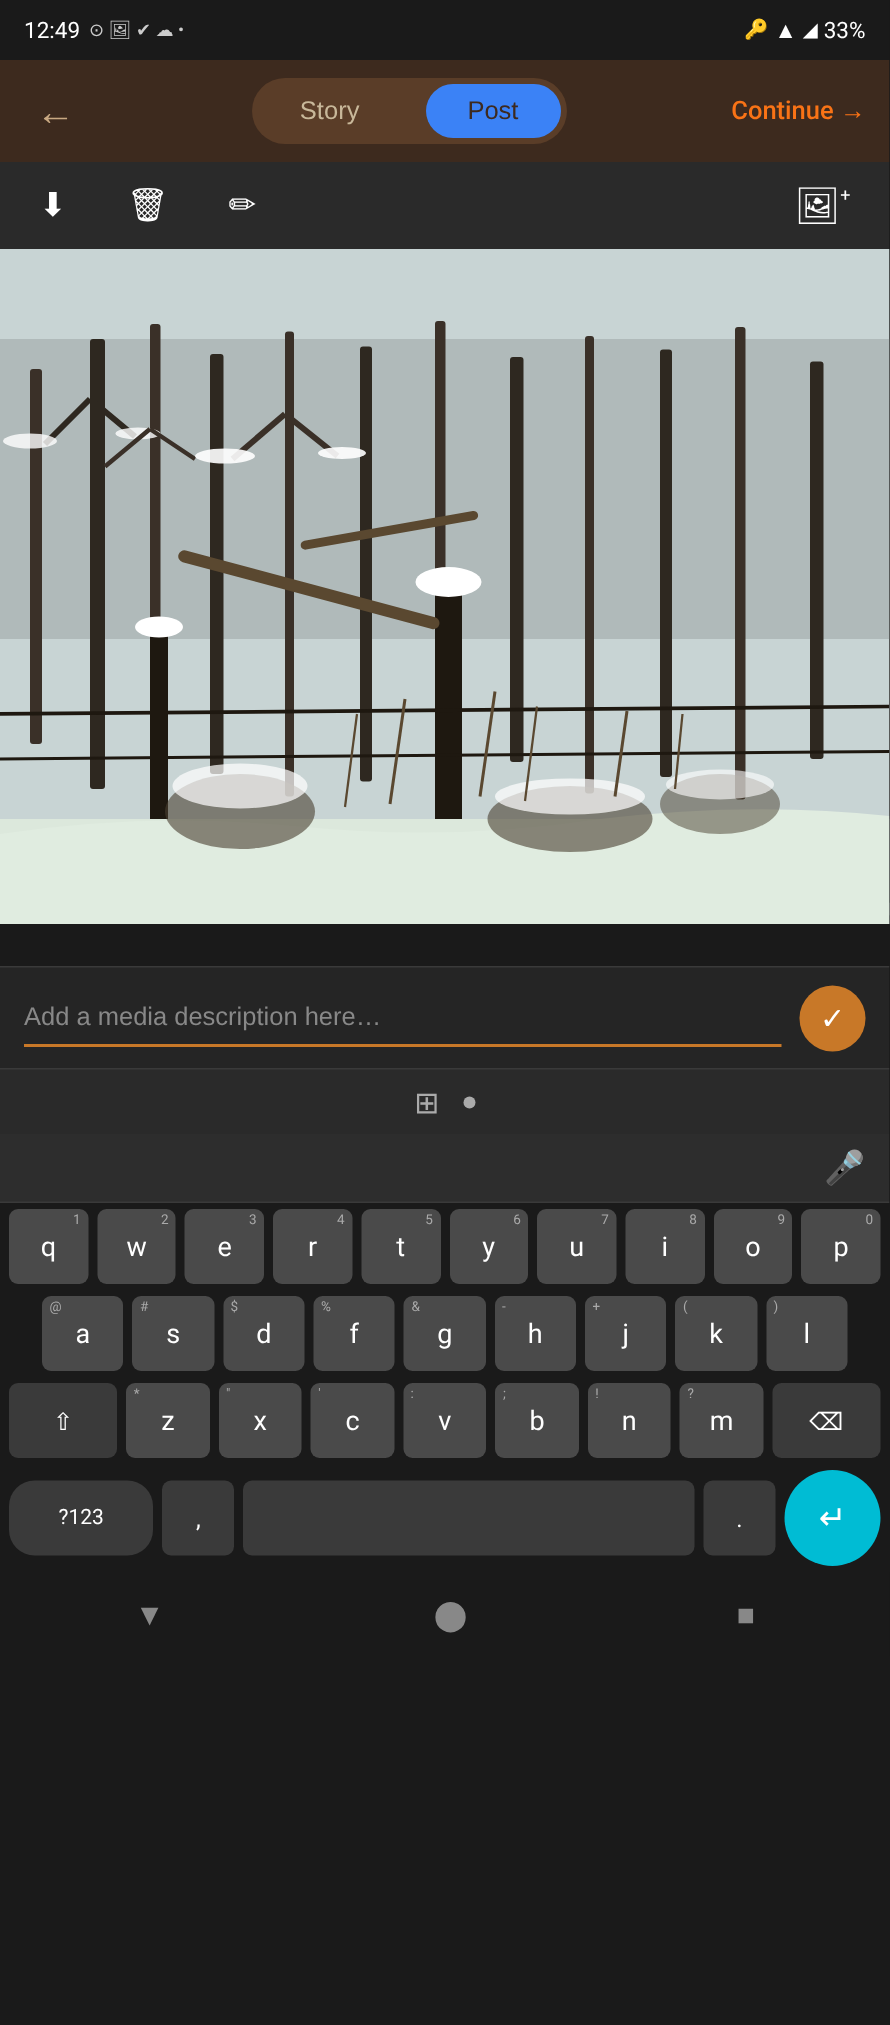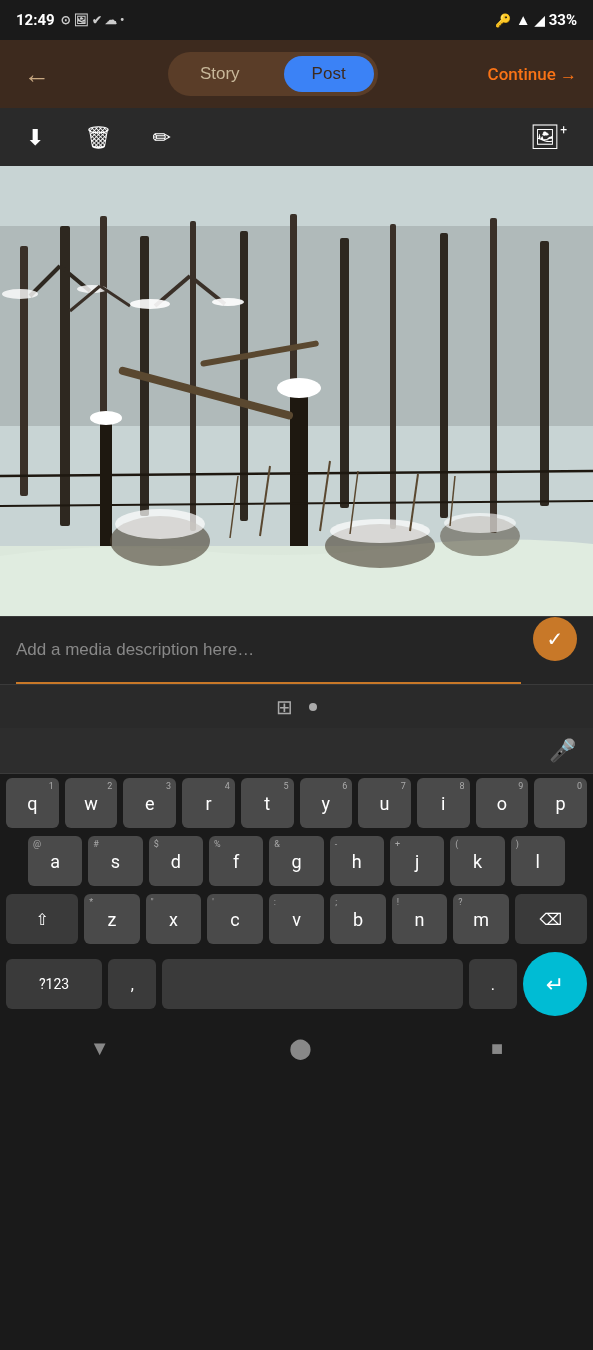--- a/index.html
+++ b/index.html
@@ -15,21 +15,21 @@
     
     .status-bar {
       background: #1a1a1a;
       height: 40px;
       display: flex;
       align-items: center;
       justify-content: space-between;
       padding: 0 16px;
       color: white;
       font-size: 15px;
-      font-weight: 700;
+      font-weight: 400;
     }
     .status-left { display: flex; align-items: center; gap: 6px; }
     .status-right { display: flex; align-items: center; gap: 4px; font-size: 15px; }
 
     
     .top-nav {
       background: #3d2a1e;
       height: 68px;
       display: flex;
       align-items: center;
@@ -102,23 +102,25 @@
       background: linear-gradient(180deg, #b8c8c8 0%, #d0d8d8 20%, #c8d0d0 40%, #e8ece8 60%, #f0f4f0 80%, #e0e8e8 100%);
       position: relative;
       overflow: hidden;
     }
 
     
     .caption-area {
       background: #252525;
       height: 68px;
       display: flex;
+      align-items: center;
       padding: 0 16px;
       gap: 12px;
       border-top: 1px solid #3a3a3a;
+      margin-top: 28px;
     }
     .caption-input {
       flex: 1;
       background: transparent;
       border: none;
       border-bottom: 2px solid #c87828;
       color: #888;
       font-size: 17px;
       padding: 8px 0;
       outline: none;
@@ -202,21 +204,21 @@
       border-radius: 6px;
       display: flex;
       align-items: center;
       justify-content: center;
       cursor: pointer;
       font-size: 16px;
       height: 50px;
     }
     .kb-shift { width: 60px; flex: 1.3; }
     .kb-backspace { width: 60px; flex: 1.3; }
-    .kb-numbers { flex: 1.6; font-size: 14px; }
+    .kb-numbers { flex: 1.6; font-size: 14px; border-radius: 17px; }
     .kb-comma { flex: 0.8; }
     .kb-space { flex: 5; font-size: 14px; color: #ccc; }
     .kb-period { flex: 0.8; }
     .kb-enter-btn {
       width: 64px;
       height: 64px;
       background: #00bcd4;
       border-radius: 50%;
       display: flex;
       align-items: center;

